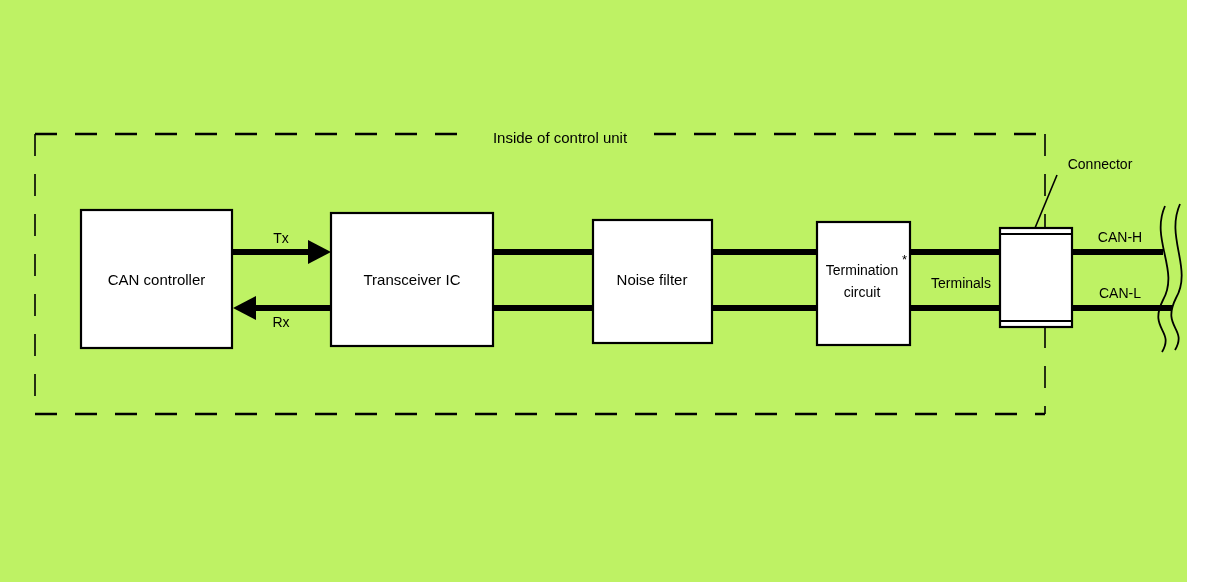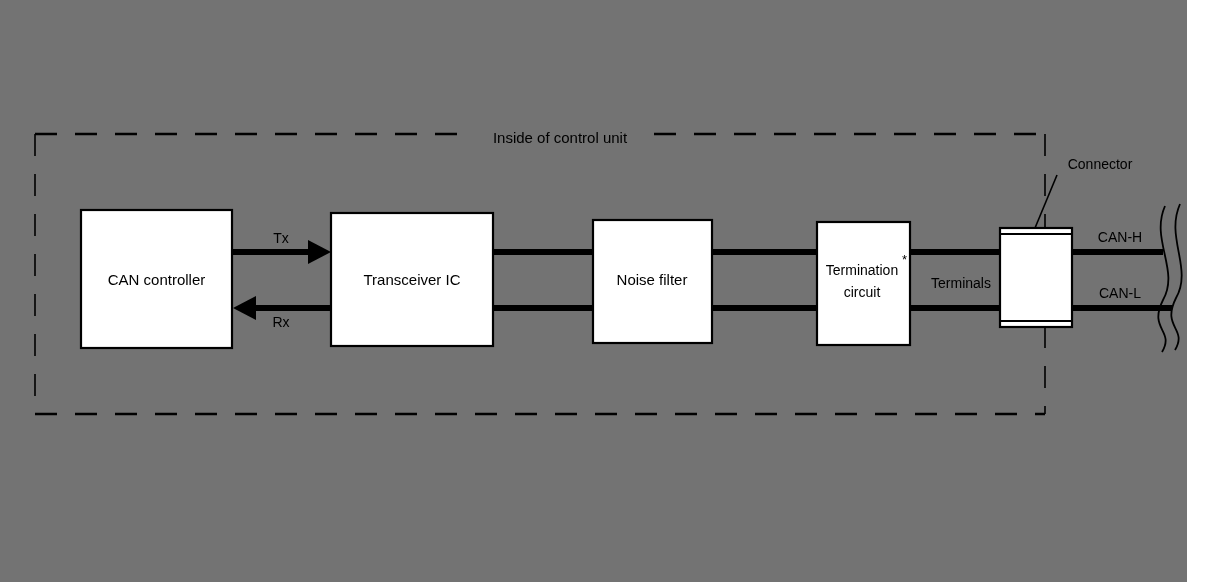--- a/index.html
+++ b/index.html
@@ -4,21 +4,21 @@
 <style>
   html, body {
     margin: 0;
     padding: 0;
     background: #ffffff;
   }
   #canvas {
     position: relative;
     width: 1187px;
     height: 582px;
-    background: #737373;
+    background: #bef264;
     font-family: "Liberation Sans", sans-serif;
     overflow: hidden;
   }
   svg.diagram {
     position: absolute;
     left: 0;
     top: 0;
     width: 1216px;
     height: 582px;
   }

